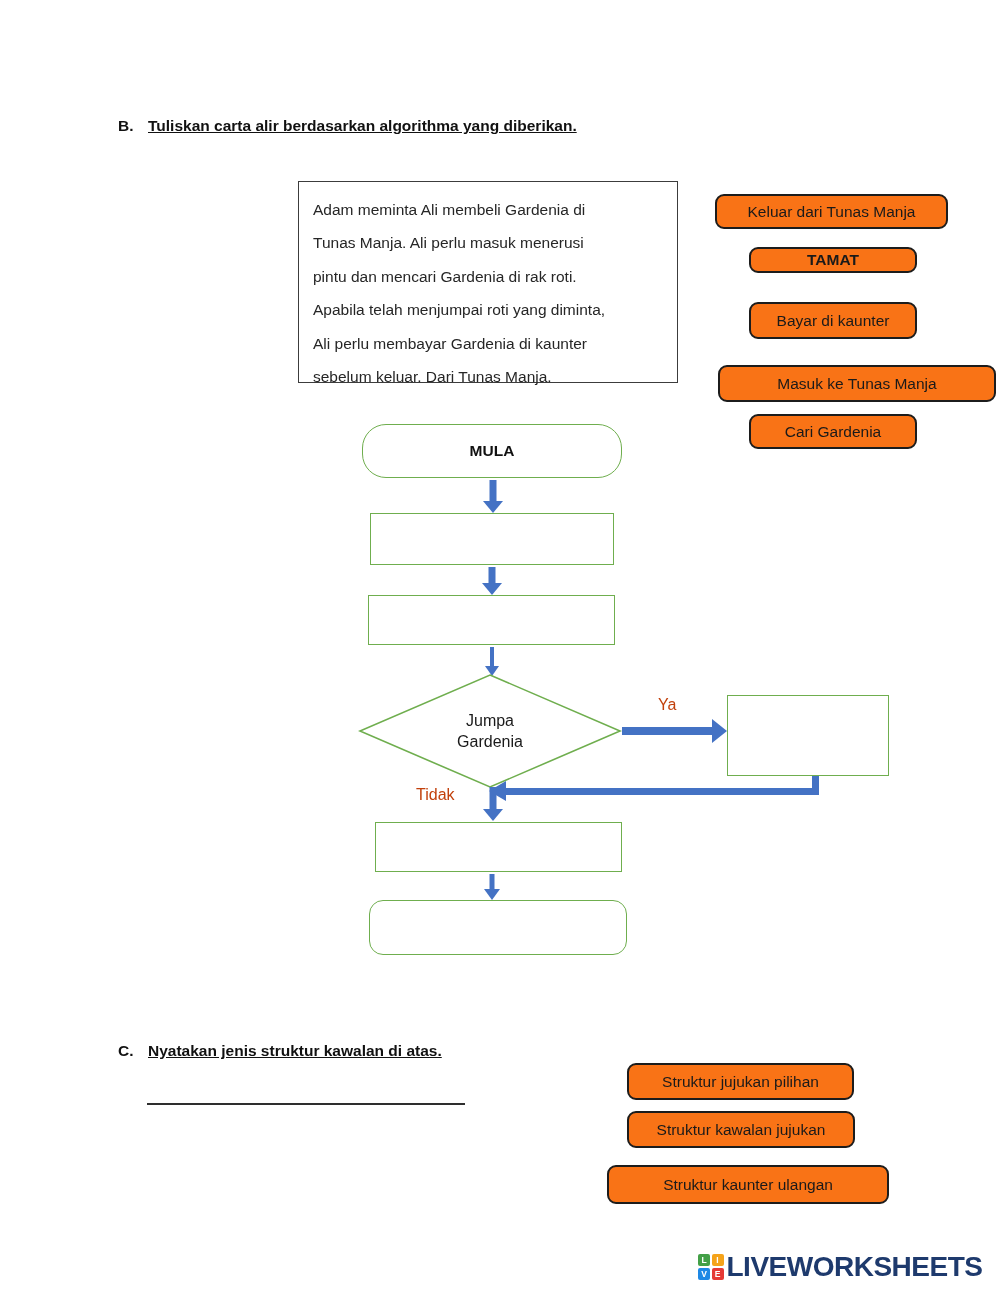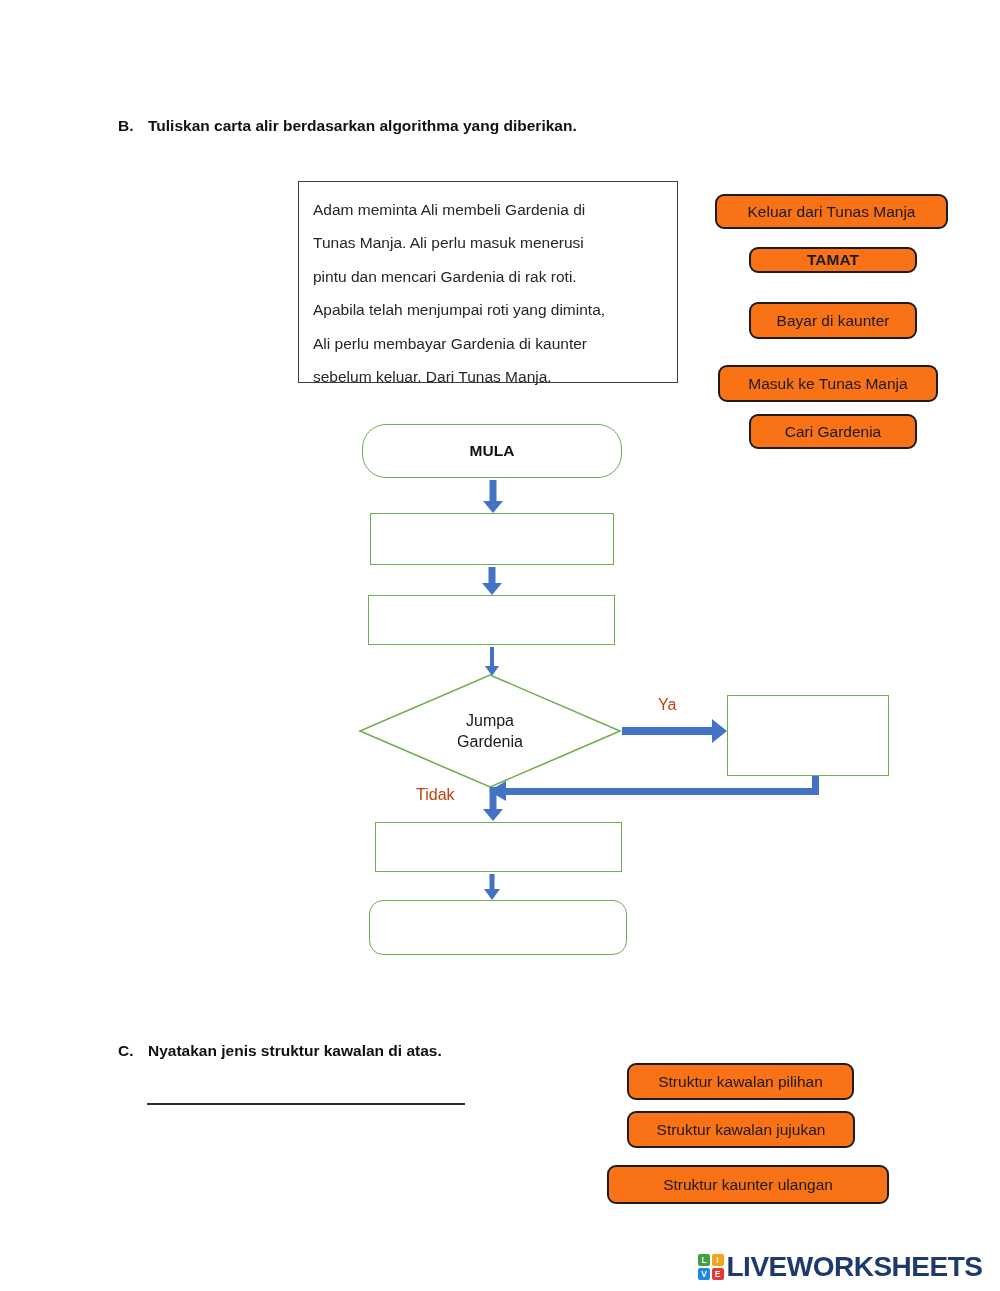--- a/index.html
+++ b/index.html
@@ -7,21 +7,21 @@
     --blue:#4472c4;
     --ink:#1f1f1f;
     --navy:#1e3a6d;
   }
   *{margin:0;padding:0;box-sizing:border-box;}
   html,body{background:#ffffff;}
   body{font-family:"Liberation Sans", sans-serif;color:var(--ink);}
   .page{position:relative;width:1000px;height:1291px;background:#ffffff;overflow:hidden;}
 
   
-  .heading{position:absolute;font-weight:bold;font-size:15.5px;color:#111;white-space:nowrap;}
+  .heading{position:absolute;font-weight:bold;font-size:15.5px;color:#111;white-space:nowrap;text-decoration:underline;}
   .heading .h-label{display:inline-block;width:30px;}
 
   
   .algo-box{position:absolute;left:298px;top:181px;width:380px;height:202px;
     border:1.5px solid #3c3c3c;background:#fff;padding:11px 14px 0 14px;}
   .algo-line{font-size:15.5px;line-height:33.4px;color:#262626;white-space:nowrap;}
 
   
   .chip{position:absolute;display:flex;align-items:center;justify-content:center;
     border:2px solid #1c1c1c;border-radius:9px;background:#f97316;
@@ -93,21 +93,21 @@
     <div class="algo-line">Tunas Manja. Ali perlu masuk menerusi</div>
     <div class="algo-line">pintu dan mencari Gardenia di rak roti.</div>
     <div class="algo-line">Apabila telah menjumpai roti yang diminta,</div>
     <div class="algo-line">Ali perlu membayar Gardenia di kaunter</div>
     <div class="algo-line">sebelum keluar. Dari Tunas Manja.</div>
   </div>
 
   <div class="chip" style="left:715px;top:194px;width:233px;height:35px;">Keluar dari Tunas Manja</div>
   <div class="chip bold" style="left:749px;top:247px;width:168px;height:26px;">TAMAT</div>
   <div class="chip" style="left:749px;top:302px;width:168px;height:37px;">Bayar di kaunter</div>
-  <div class="chip" style="left:718px;top:365px;width:220px;height:37px;">Masuk ke Tunas Manja</div>
+  <div class="chip" style="left:718px;top:365px;width:278px;height:37px;">Masuk ke Tunas Manja</div>
   <div class="chip" style="left:749px;top:414px;width:168px;height:35px;">Cari Gardenia</div>
 
   <div class="flow-shape flow-rounded" style="left:362px;top:424px;width:260px;height:54px;">
     <div class="flow-label bold">MULA</div>
   </div>
 
   <div class="varrow" style="left:482px;top:480px;height:33px;">
     <i class="stem"></i>
       <i class="head"></i>
   </div>
@@ -164,21 +164,21 @@
   </div>
 
   <div class="flow-shape flow-rounded" style="left:369px;top:900px;width:258px;height:55px;border-radius:14px;"></div>
 
   <div class="heading" style="left:118px;top:1042px;">
     <span class="h-label">C.</span><span>Nyatakan jenis struktur kawalan di atas.</span>
   </div>
 
   <div class="write-line"></div>
 
-  <div class="chip" style="left:627px;top:1063px;width:227px;height:37px;">Struktur kawalan pilihan</div>
+  <div class="chip" style="left:627px;top:1063px;width:227px;height:37px;">Struktur jujukan pilihan</div>
   <div class="chip" style="left:627px;top:1111px;width:228px;height:37px;">Struktur kawalan jujukan</div>
   <div class="chip" style="left:607px;top:1165px;width:282px;height:39px;">Struktur kaunter ulangan</div>
 
   <div class="brand">
     <div class="brand-grid">
       <span class="sq sq-l">L</span>
       <span class="sq sq-i">I</span>
       <span class="sq sq-v">V</span>
       <span class="sq sq-e">E</span>
     </div>

